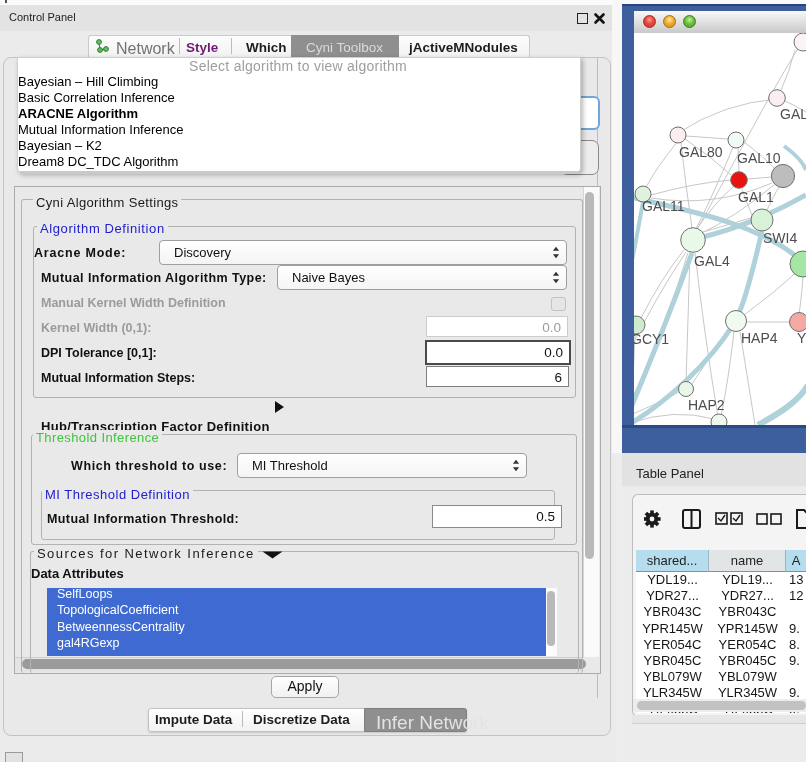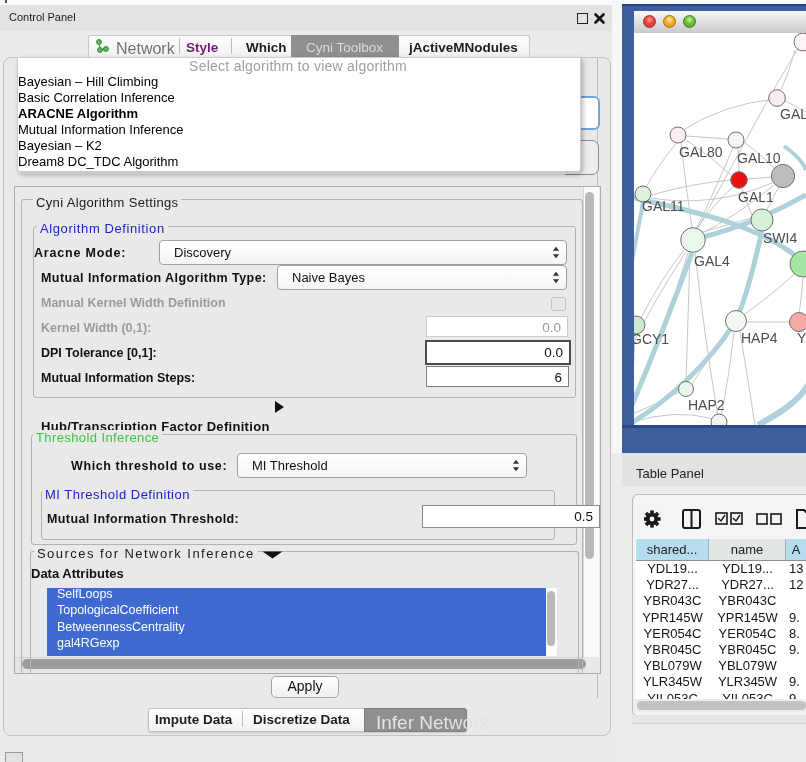--- a/index.html
+++ b/index.html
@@ -136,21 +136,21 @@
 <div class="combo" style="left:237px;top:453px;width:288px;height:23px;">
   <span class="tx">MI Threshold</span>
   <svg class="ar" width="9" height="17" viewBox="0 0 9 17">
       <path d="M4.5 2 L8 6.5 L1 6.5 Z M4.5 15 L1 10.5 L8 10.5 Z" fill="#333"></path>
     </svg>
 </div>
 
 <div class="gbox" style="left:41px;top:490px;width:512px;height:48px;"></div>
 <div class="gtitle" style="left:42px;top:487px;color:#2121cc;letter-spacing:0.5px;">MI Threshold Definition</div>
 <div class="abs lbl" style="left:47px;top:512px;letter-spacing:0.4px;">Mutual Information Threshold:</div>
-<div class="field" style="left:422px;top:505px;width:128px;height:21px;border-color:#8a8a8a;padding-left:48px;">
+<div class="field" style="left:432px;top:505px;width:128px;height:21px;border-color:#8a8a8a;">
     <span>0.5</span>
   </div>
 
 <div class="gbox" style="left:30px;top:551px;width:547px;height:121px;border-bottom:none;"></div>
 <div class="gtitle" style="left:34px;top:546px;color:#1a1a1a;font-size:13px;letter-spacing:1.45px;">Sources for Network Inference</div>
 <svg class="abs" style="left:262px;top:551px;" width="21" height="8" viewBox="0 0 21 8">
     <path d="M0.5 0.5 L20.5 0.5 L10.5 7.5 Z" fill="#111"></path>
   </svg>
 <div class="abs" style="left:31px;top:566px;font-size:13px;font-weight:bold;color:#111;">Data Attributes</div>
 
@@ -302,21 +302,21 @@
   <g stroke="#1a1a1a" stroke-width="1.6" fill="none">
     <rect x="113" y="6" width="10" height="10"></rect>
     <rect x="127" y="6" width="10" height="10"></rect>
   </g>
 
   <g stroke="#1a1a1a" stroke-width="2" fill="none">
     <path d="M153 2 L160 2 L164 6 L164 20 L153 20 Z"></path>
   </g>
 </svg>
 
-<div class="abs" style="left:636px;top:539px;width:170px;height:163px;background:#fff;overflow:hidden;">
+<div class="abs" style="left:636px;top:550px;width:170px;height:163px;background:#fff;overflow:hidden;">
   <div style="position:absolute;left:0;top:0;width:73px;height:22px;background:#b6ddee;border-right:1px solid #9fb7c1;border-bottom:1px solid #8e8e8e;text-align:center;font-size:13px;color:#222;padding-top:3px;box-sizing:border-box;">shared...</div>
   <div style="position:absolute;left:73px;top:0;width:77px;height:22px;background:#e1e5e6;border-right:1px solid #adadad;border-bottom:1px solid #8e8e8e;text-align:center;font-size:13px;color:#222;padding-top:3px;box-sizing:border-box;">name</div>
   <div style="position:absolute;left:150px;top:0;width:20px;height:22px;background:#b6ddee;border-bottom:1px solid #8e8e8e;text-align:center;font-size:13px;color:#222;padding-top:3px;box-sizing:border-box;">A</div>
   <div style="position:absolute;left:0;top:22px;width:170px;font-size:13px;color:#161616;line-height:16.2px;">
     <div style="position:absolute;left:0;top:0;width:73px;text-align:center;">YDL19...<br>YDR27...<br>YBR043C<br>YPR145W<br>YER054C<br>YBR045C<br>YBL079W<br>YLR345W<br>YIL053C</div>
     <div style="position:absolute;left:73px;top:0;width:77px;text-align:center;">YDL19...<br>YDR27...<br>YBR043C<br>YPR145W<br>YER054C<br>YBR045C<br>YBL079W<br>YLR345W<br>YIL053C</div>
     <div style="position:absolute;left:153px;top:0;width:20px;text-align:left;">13<br>12<br><br>9.<br>8.<br>9.<br><br>9.<br>9.</div>
   </div>
 </div>
 

